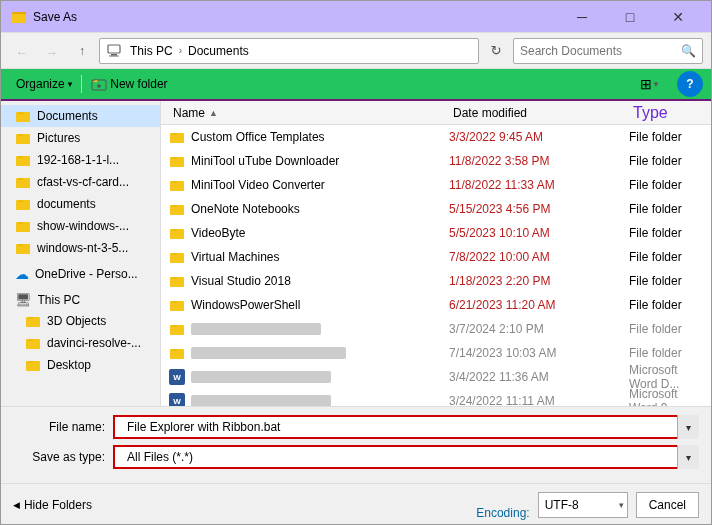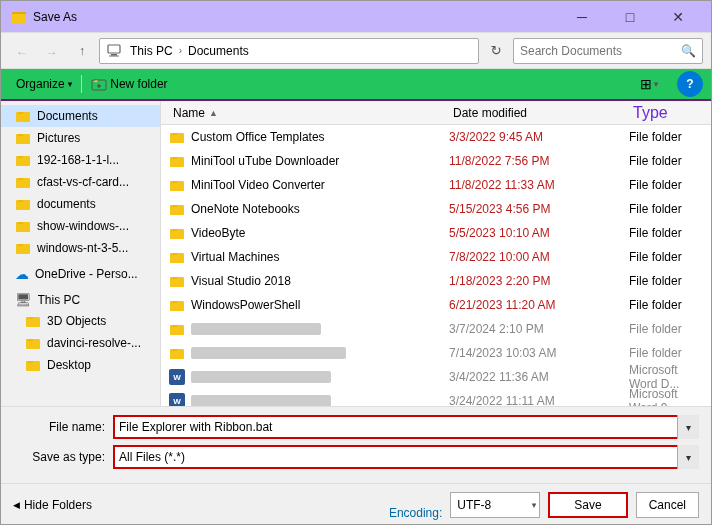--- a/index.html
+++ b/index.html
@@ -43,21 +43,21 @@
     .file-cell-name { width: 280px; display: flex; align-items: center; gap: 6px; font-size: 12px; white-space: nowrap; overflow: hidden; text-overflow: ellipsis; }
     .file-cell-date { width: 180px; font-size: 12px; color: #b91c1c; }
     .file-cell-type { flex: 1; font-size: 12px; color: #000; }
     .file-icon { width: 16px; height: 16px; flex-shrink: 0; }
     .blurred-row .file-cell-name span { background: #ccc; border-radius: 2px; color: transparent; display: inline-block; height: 12px; }
     .blurred-row .file-cell-date, .blurred-row .file-cell-type { color: #888; }
     .bottom-area { background: #f0f0f0; border-top: 1px solid #ddd; padding: 8px 12px; }
     .form-row { display: flex; align-items: center; margin-bottom: 6px; }
     .form-label { width: 100px; font-size: 12px; text-align: right; padding-right: 8px; color: #000; }
     .form-input-wrapper { flex: 1; position: relative; }
-    .form-input { width: 100%; height: 24px; border: 2px solid #c00; background: white; font-size: 12px; padding: 2px 22px 2px 4px; outline: none; }
+    .form-input { width: 100%; height: 24px; border: 2px solid #c00; background: white; font-size: 12px; padding: 2px 22px 2px 12px; outline: none; }
     .form-input.normal { border: 2px solid #c00; }
     .form-input-dropdown { position: absolute; right: 0; top: 0; height: 24px; width: 22px; border: none; background: #e8e8e8; border-left: 1px solid #aaa; cursor: pointer; display: flex; align-items: center; justify-content: center; font-size: 10px; color: #333; }
     .footer { display: flex; align-items: center; justify-content: space-between; padding: 6px 12px 4px 12px; background: #f0f0f0; border-top: 1px solid #ddd; }
     .footer-left { display: flex; align-items: center; gap: 4px; color: #000; font-size: 12px; cursor: pointer; }
     .footer-right { display: flex; align-items: center; gap: 8px; }
     .encoding-label { font-size: 12px; color: #0369a1; margin-top: 16px; }
     .encoding-select { height: 26px; border: 1px solid #aaa; background: white; font-size: 12px; padding: 2px 20px 2px 6px; cursor: pointer; min-width: 90px; appearance: none; -webkit-appearance: none; }
     .encoding-wrapper { position: relative; display: inline-block; }
     .encoding-arrow { position: absolute; right: 4px; top: 50%; transform: translateY(-50%); font-size: 9px; color: #555; pointer-events: none; }
     .save-btn { height: 26px; padding: 0 24px; background: white; border: 2px solid #c00; font-size: 12px; cursor: pointer; color: #000; }
@@ -260,21 +260,21 @@
         </div>
 
         <div class="file-row">
           <div class="file-cell-name">
             <svg class="file-icon" viewBox="0 0 16 16">
                 <rect x="1" y="4" width="14" height="10" rx="1" fill="#f5c518"></rect>
                 <path d="M1 6 L5 4 L8 4 L8 6" fill="#f0b800"></path>
               </svg>
             <span>MiniTool uTube Downloader</span>
           </div>
-          <div class="file-cell-date">11/8/2022 7:56 PM</div>
+          <div class="file-cell-date">11/8/2022 3:58 PM</div>
           <div class="file-cell-type">File folder</div>
         </div>
 
         <div class="file-row">
           <div class="file-cell-name">
             <svg class="file-icon" viewBox="0 0 16 16">
                 <rect x="1" y="4" width="14" height="10" rx="1" fill="#f5c518"></rect>
                 <path d="M1 6 L5 4 L8 4 L8 6" fill="#f0b800"></path>
               </svg>
             <span>MiniTool Video Converter</span>
@@ -416,17 +416,16 @@
       <span class="encoding-label">Encoding:</span>
       <div class="encoding-wrapper">
         <select class="encoding-select">
           <option>UTF-8</option>
           <option>UTF-16 LE</option>
           <option>UTF-16 BE</option>
           <option>ANSI</option>
         </select>
         <span class="encoding-arrow">▾</span>
       </div>
-      <button class="save-btn">Save</button>
       <button class="cancel-btn">Cancel</button>
     </div>
   </div>
 </div>
 
 </body></html>

